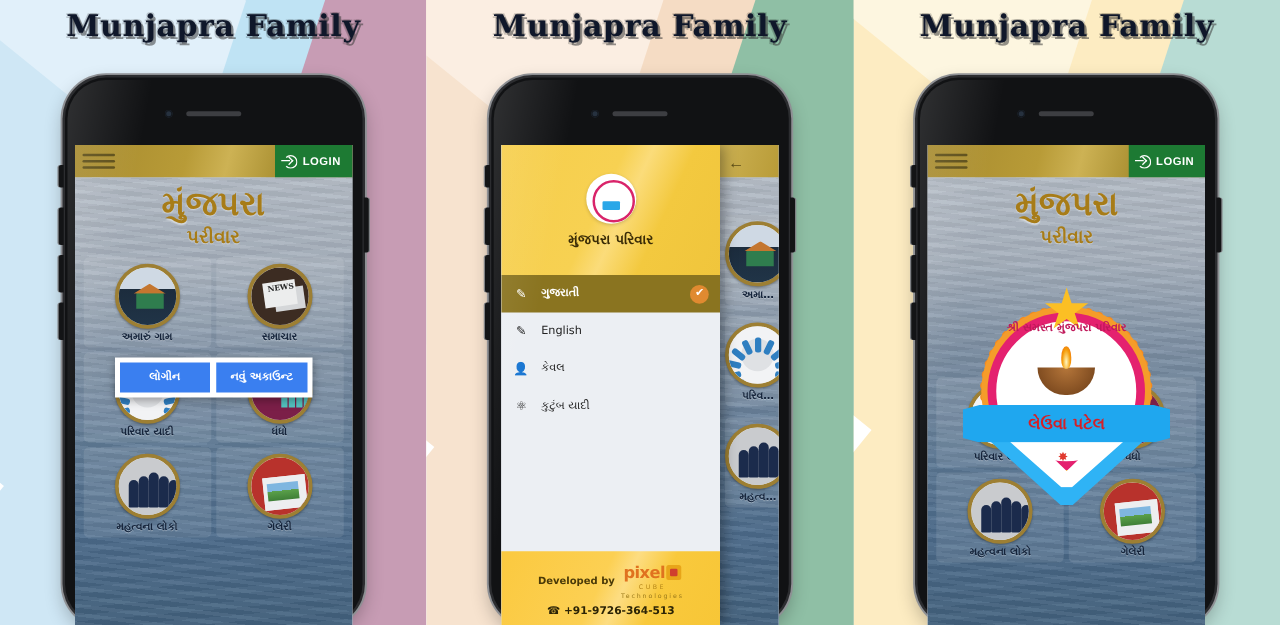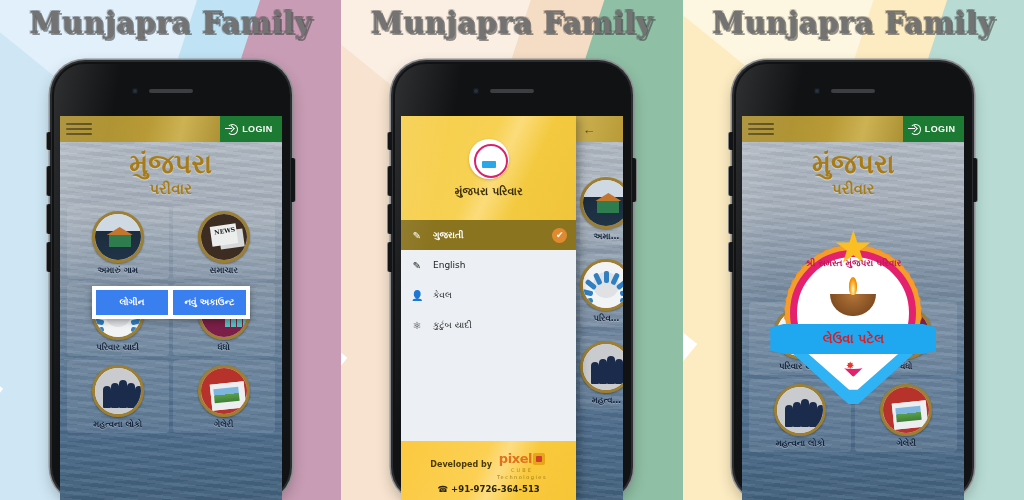--- a/index.html
+++ b/index.html
@@ -17,23 +17,23 @@
   .panel-bg { position: absolute; inset: 0; overflow: hidden; }
   .bg-base { position: absolute; inset: 0; }
   .stripe { position: absolute; transform-origin: 0 0; }
 
   
   .store-title {
     position: absolute; top: 6px; left: 0; right: 0;
     text-align: center;
     font-family: "DejaVu Serif", serif;
     font-weight: bold;
-    font-size: 29px;
+    font-size: 24px;
     letter-spacing: 0.5px;
-    color: #737373;
+    color: #0f172a;
     text-shadow: 2px 2px 0 rgba(60,60,60,.55), -1px -1px 0 rgba(0,0,0,.18),
                  1px -1px 0 rgba(0,0,0,.18), -1px 1px 0 rgba(0,0,0,.18);
     z-index: 8;
     white-space: nowrap;
   }
 
   
   .device {
     position: absolute;
     width: 238px; height: 438px;

